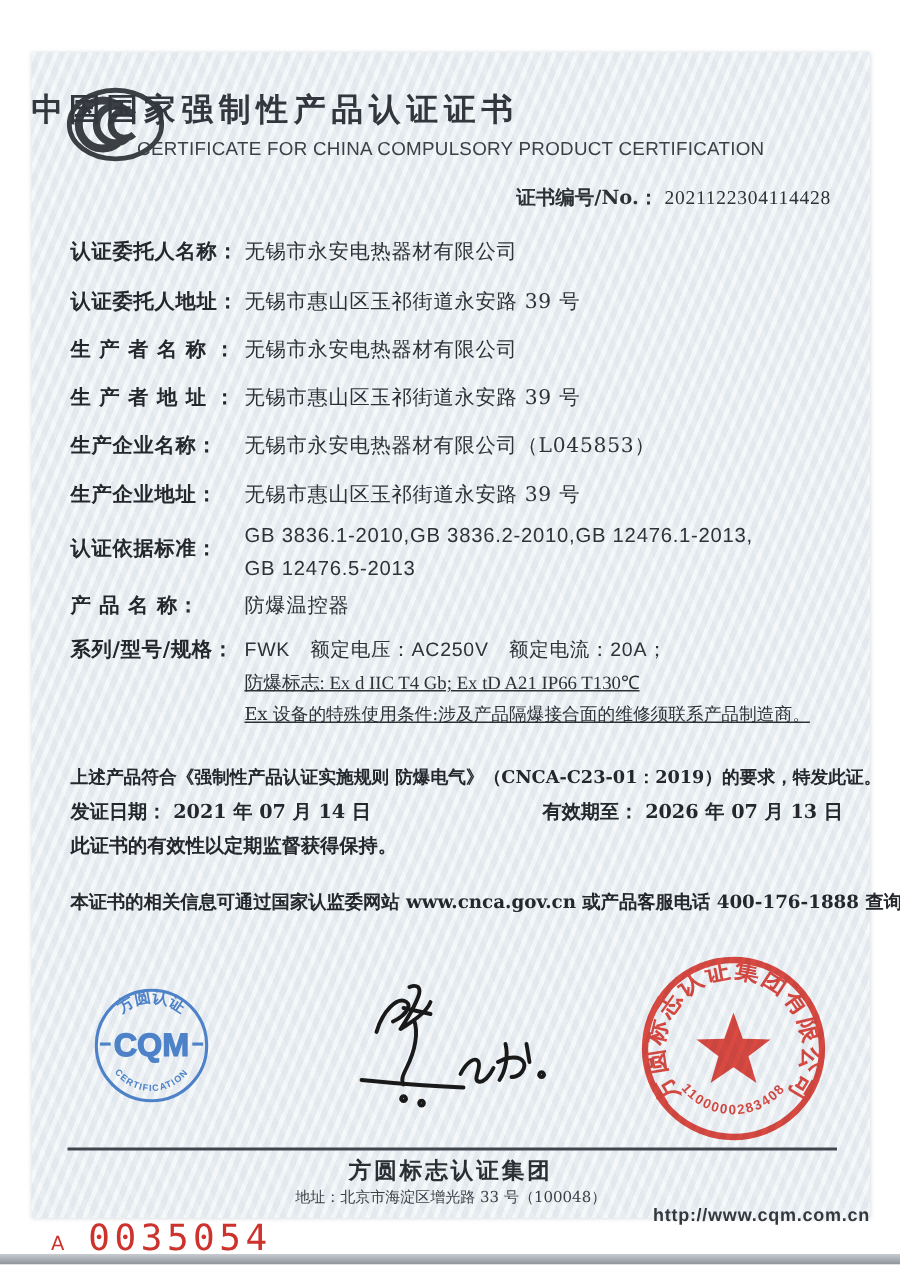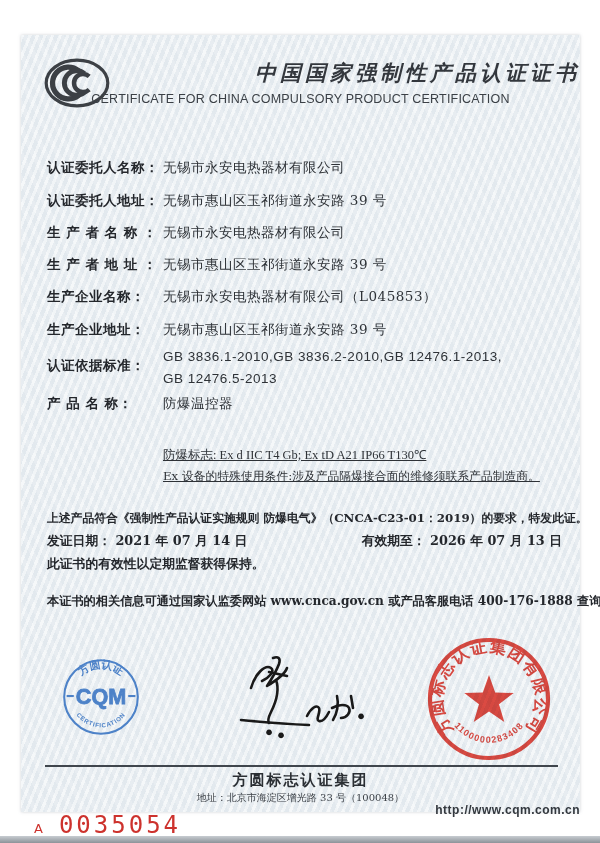--- a/index.html
+++ b/index.html
@@ -12,22 +12,22 @@
     background:linear-gradient(#c7ccd1,#8d9399);}
   .paper{
     position:absolute;left:21px;top:35px;width:559px;height:777px;
     background-color:#edf1f4;
     background-image:
       repeating-linear-gradient(112deg, rgba(255,255,255,.35) 0 3px, rgba(209,219,228,.28) 3px 7px),
       repeating-linear-gradient(64deg, rgba(255,255,255,.18) 0 5px, rgba(214,224,232,.16) 5px 11px);
     box-shadow:0 0 3px rgba(120,130,140,.35);
   }
   .abs{position:absolute;}
-  .title-cn{left:0;right:0;top:24px;text-align:right;font-size:21px;font-weight:700;
-    letter-spacing:4px;color:#33373d;font-style:italic;}
+  .title-cn{left:0;right:0;top:24px;text-align:left;font-size:21px;font-weight:700;
+    letter-spacing:4px;color:#33373d;}
   .title-en{left:0;right:0;top:57px;text-align:center;font-size:12.5px;color:#3b4046;
     font-family:"Liberation Sans", sans-serif;letter-spacing:.2px;}
   .certno{top:88px;right:26px;font-size:13px;color:#2e3237;}
   .certno .lbl{font-weight:700;}
   .certno .num{font-family:"Liberation Serif", serif;letter-spacing:.5px;}
   .row{left:26px;right:18px;display:flex;align-items:flex-start;}
   .row .lbl{flex:0 0 116px;font-weight:700;font-size:13.5px;color:#24272c;letter-spacing:.5px;white-space:nowrap;}
   .row .val{font-size:13.5px;color:#2e3237;letter-spacing:.5px;white-space:nowrap;}
   .sans{font-family:"Liberation Sans", sans-serif;letter-spacing:.3px;}
   .para{left:26px;right:18px;font-size:12.2px;font-weight:700;color:#24272c;white-space:nowrap;margin-top:21px;}
@@ -54,20 +54,24 @@
   <svg class="abs" style="left:22px;top:22px" width="68" height="52" viewBox="0 0 64 48">
     <ellipse cx="32" cy="24" rx="29" ry="21.5" fill="none" stroke="#3c4045" stroke-width="3"></ellipse>
     <path d="M33.6,12.5 A15,15 0 1 0 33.6,35.5" fill="none" stroke="#3c4045" stroke-width="5"></path>
     <path d="M39,15.2 A11.5,11.5 0 1 0 39,32.8" fill="none" stroke="#3c4045" stroke-width="4.6"></path>
     <path d="M43.5,17.8 A8.5,8.5 0 1 0 43.5,30.2" fill="none" stroke="#3c4045" stroke-width="4.2"></path>
   </svg>
 
   <div class="abs title-cn">中国国家强制性产品认证证书</div>
   <div class="abs title-en">CERTIFICATE FOR CHINA COMPULSORY PRODUCT CERTIFICATION</div>
 
+  <div class="abs certno">
+    <span class="lbl">证书编号/No.：</span>
+    <span class="num">2021122304114428</span>
+  </div>
 
   <div class="abs row" style="top:124px">
     <span class="lbl">认证委托人名称：</span>
     <span class="val">无锡市永安电热器材有限公司</span>
   </div>
   <div class="abs row" style="top:157px">
     <span class="lbl">认证委托人地址：</span>
     <span class="val">无锡市惠山区玉祁街道永安路 39 号</span>
   </div>
   <div class="abs row" style="top:189px">
@@ -93,20 +97,24 @@
       <span style="display:block">GB 3836.1-2010,GB 3836.2-2010,GB 12476.1-2013,</span>
       <span style="display:block">GB 12476.5-2013</span>
     </span>
   </div>
 
   <div class="abs row" style="top:360px">
     <span class="lbl">产 品 名 称：</span>
     <span class="val">防爆温控器</span>
   </div>
 
+  <div class="abs row" style="top:389px">
+    <span class="lbl">系列/型号/规格：</span>
+    <span class="val sans" style="font-size:13px">FWK　额定电压：AC250V　额定电流：20A；</span>
+  </div>
   <div class="abs model-extra" style="top:411px;font-family:'Liberation Serif',serif">防爆标志: Ex d IIC T4 Gb; Ex tD A21 IP66 T130℃</div>
   <div class="abs model-extra" style="top:434px;font-size:11.8px">Ex 设备的特殊使用条件:涉及产品隔爆接合面的维修须联系产品制造商。</div>
 
   <div class="abs para" style="top:455px;font-size:11.8px">上述产品符合《强制性产品认证实施规则 防爆电气》（CNCA-C23-01：2019）的要求，特发此证。</div>
 
   <div class="abs para dates" style="top:477px;font-size:12.8px">
     <span>
       <span>发证日期：</span>
       <span style="font-weight:700">2021 年 07 月 14 日</span>
     </span>

